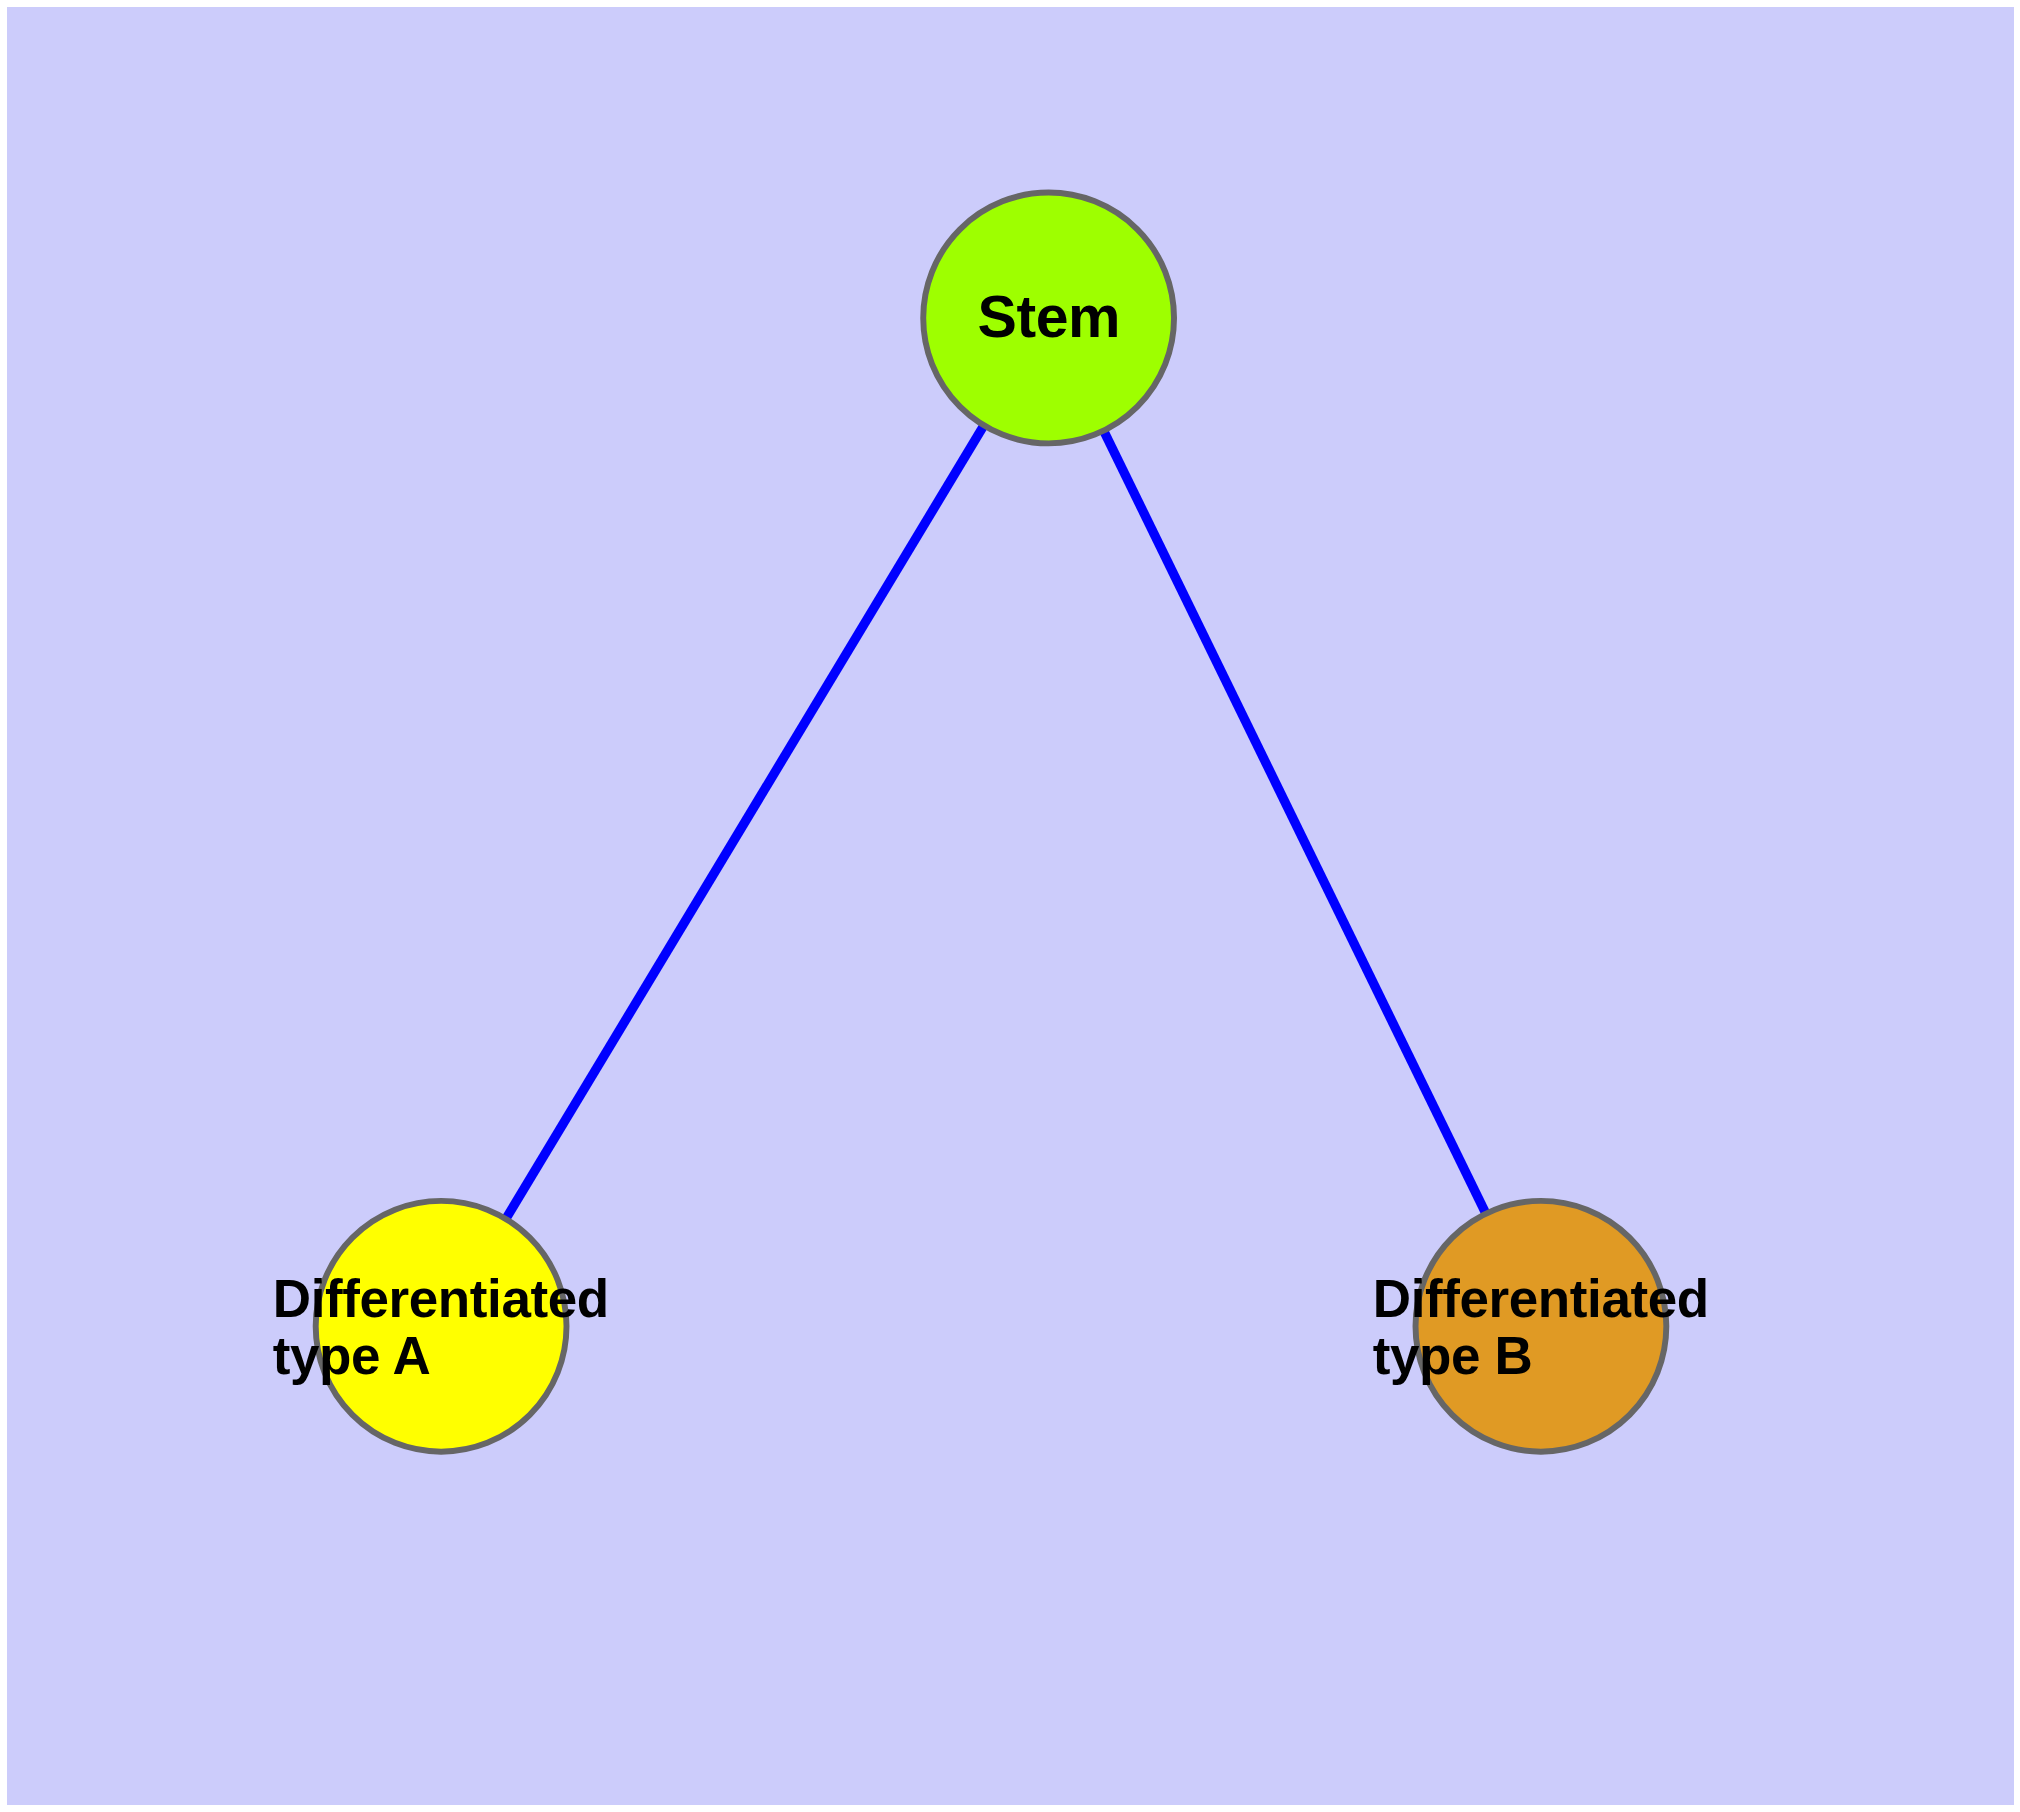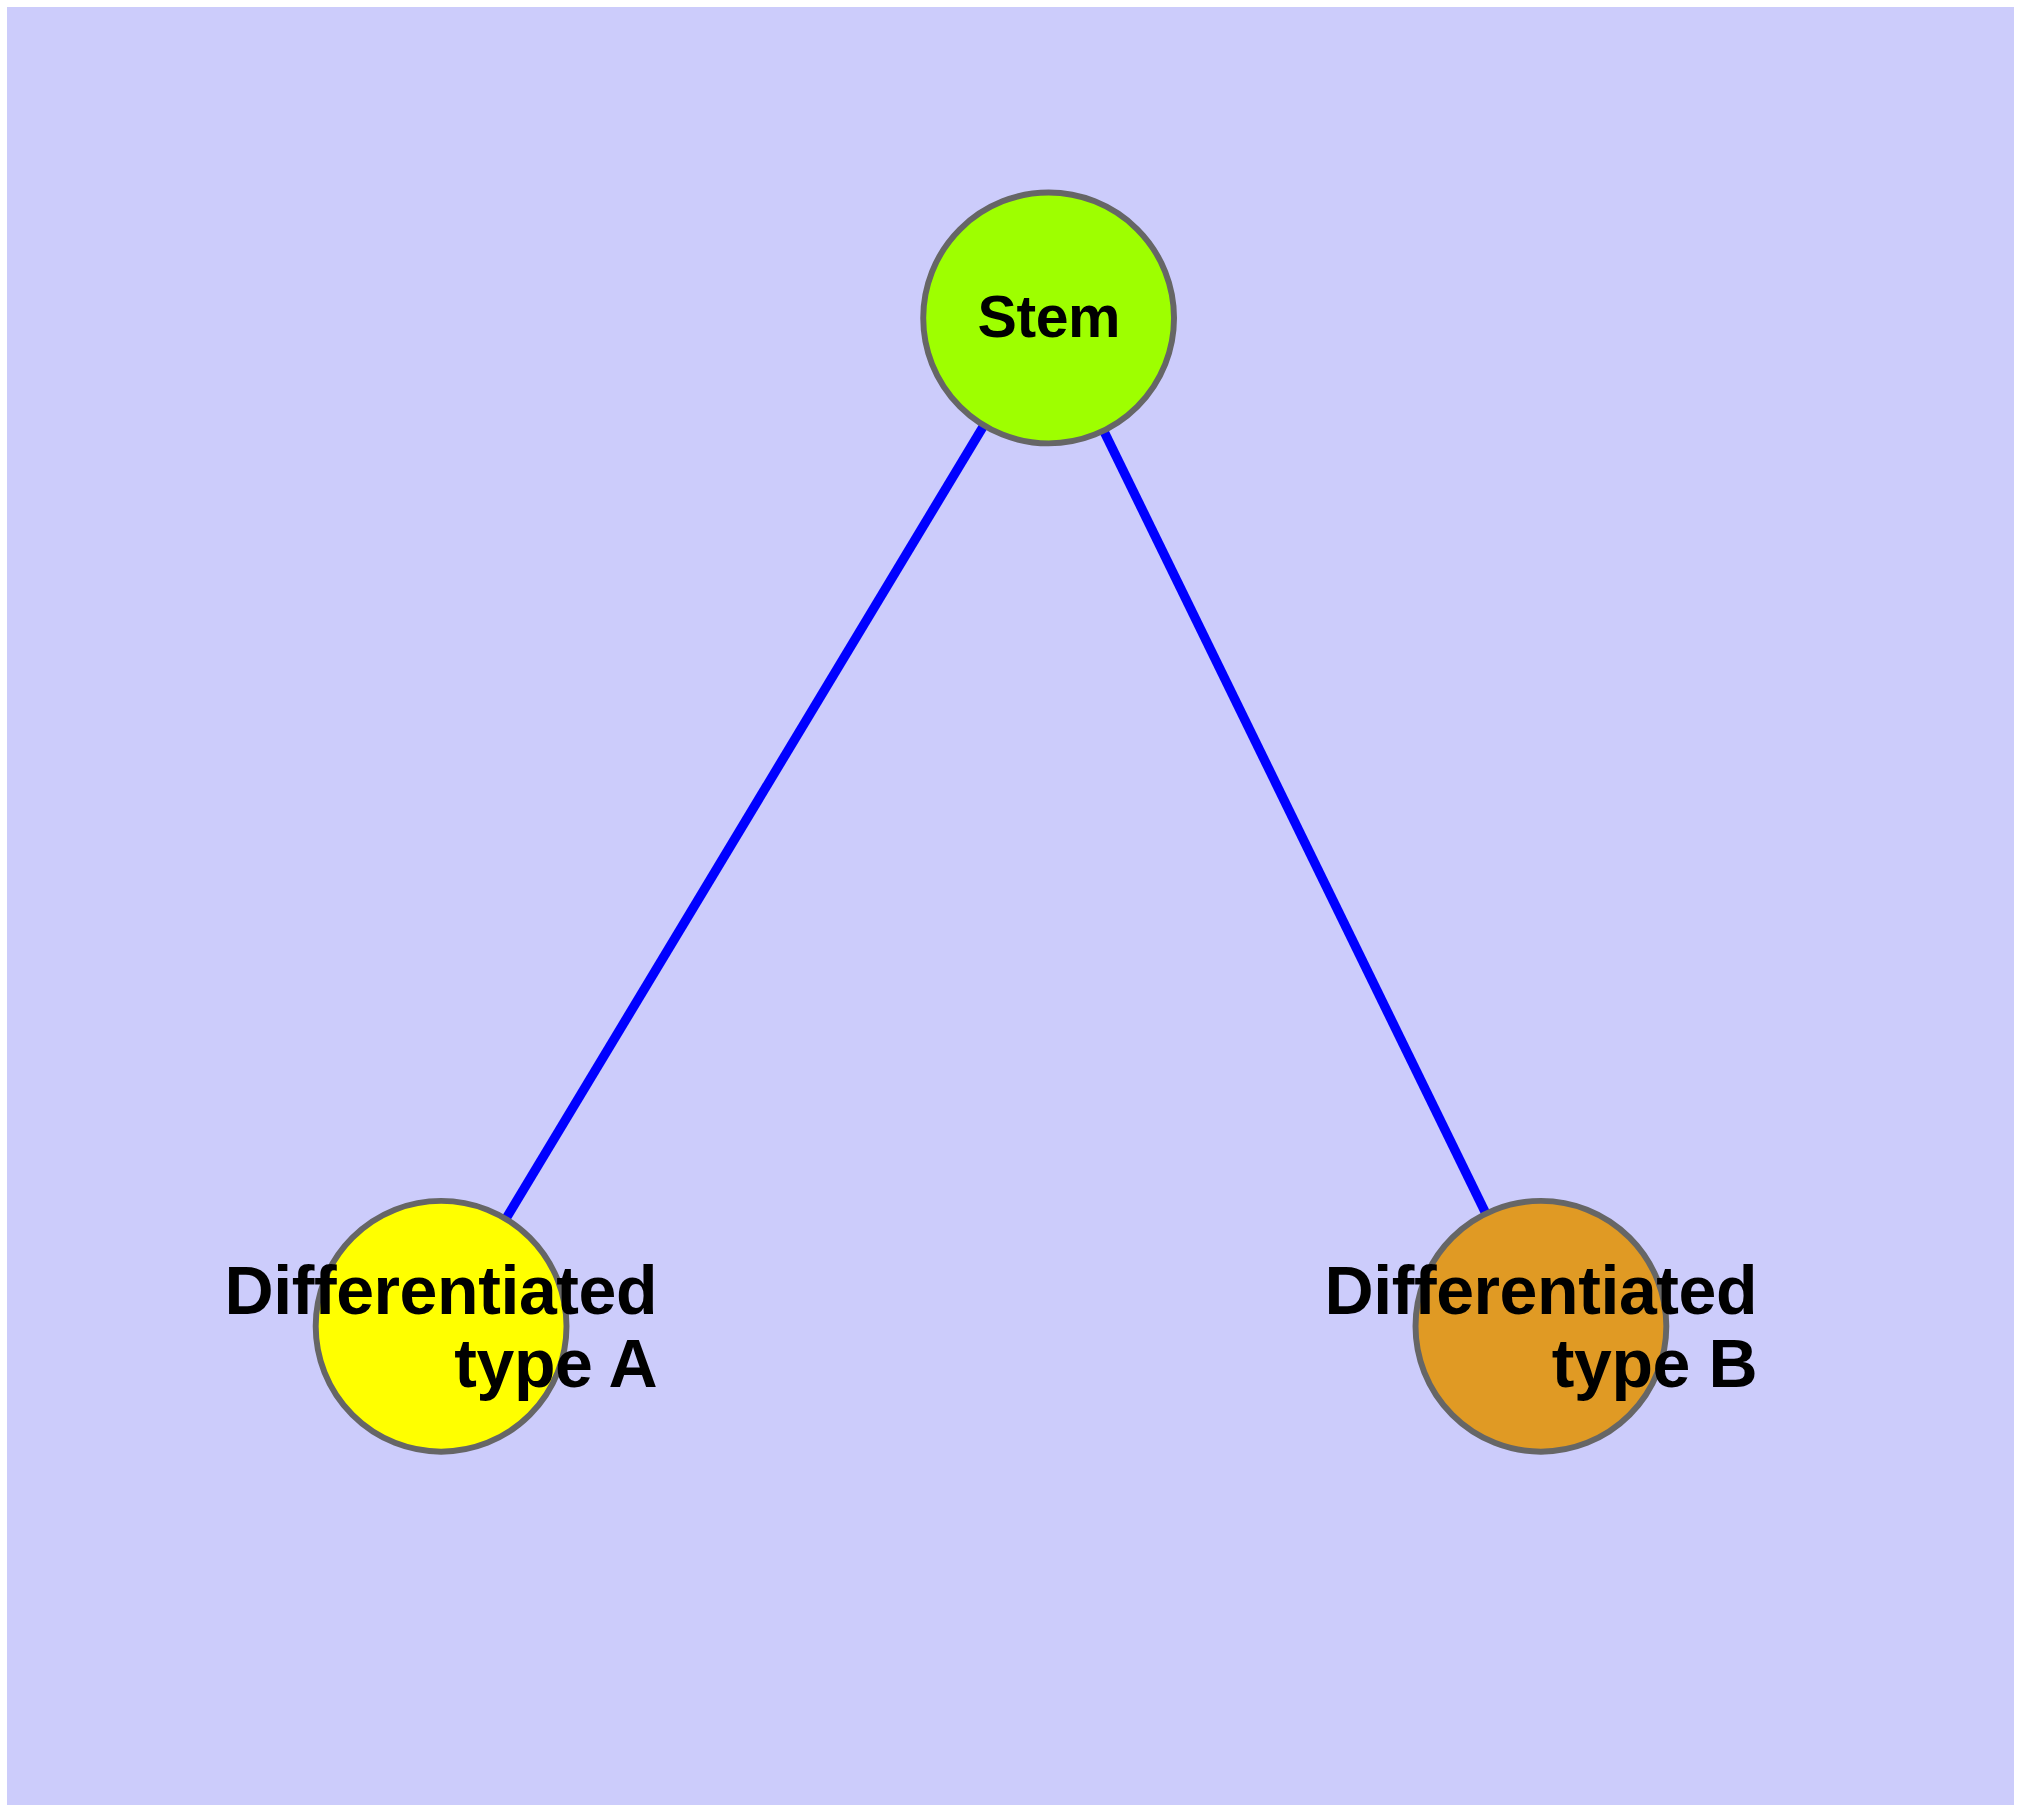--- a/index.html
+++ b/index.html
@@ -29,32 +29,32 @@
     left: 0;
     top: 0;
     width: 2007px;
     height: 1798px;
     display: block;
   }
   .node-label {
     position: absolute;
     color: #000000;
     font-weight: bold;
-    text-align: right;
+    text-align: left;
     line-height: 1.08;
     white-space: pre;
     pointer-events: none;
     transform: translate(-50%, -50%);
     letter-spacing: -0.4px;
   }
   .label-stem {
     font-size: 59px;
   }
   .label-leaf {
-    font-size: 68px;
+    font-size: 53px;
   }
 </style>
 </head>
 <body>
 
 <div id="canvas">
   <div id="plot-area">
 
     <svg id="graph-svg" viewBox="0 0 2368 2122" xmlns="http://www.w3.org/2000/svg">
 

